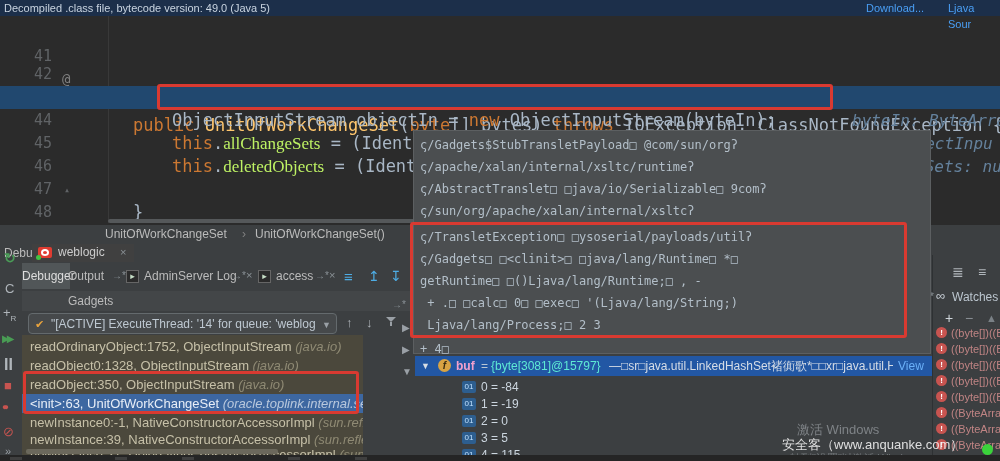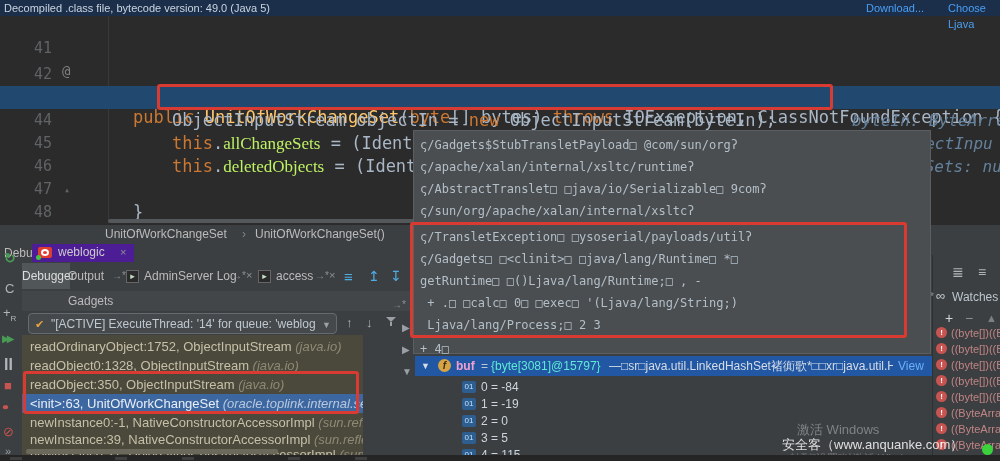--- a/index.html
+++ b/index.html
@@ -29,21 +29,21 @@
   
   .crumbbar { left:0; top:224px; width:1000px; height:19px; background:#3c3f41; border-top:1px solid #2b2b2b;
               color:#bbbbbb; font-size:12px; line-height:19px; }
 
   
   .panelbg { left:0; top:243px; width:1000px; height:212px; background:#3c3f41; }
   .small { font-size:12px; }
   .icnbtn { color:#afb5ba; font-size:13px; line-height:14px; }
 
   
-  .sess-tab { left:32px; top:244px; width:102px; height:18px; background:#4c1d95; }
+  .sess-tab { left:32px; top:244px; width:102px; height:18px; background:#404040; }
   .oracle-icon { position:absolute; left:6px; top:3px; width:14px; height:11px; background:#e03c31; border-radius:2px; }
   .oracle-ring { position:absolute; left:3px; top:2px; width:8px; height:7px; border:2px solid #ffffff; border-radius:50%; }
   .green-dot { position:absolute; left:-2px; top:8px; width:5px; height:5px; background:#43c443; border-radius:50%; }
 
   
   .dtab { position:absolute; top:263px; height:26px; color:#bbbbbb; font-size:12px; line-height:26px; }
   .dtab-sel { background:#515658; color:#dddddd; }
   .pin { color:#8a9196; font-size:10px; }
   .xclose { color:#8a9196; font-size:11px; }
   .console-ic { position:absolute; top:270px; width:13px; height:13px; background:#2b2b2b; border:1px solid #666;
@@ -96,25 +96,25 @@
 </style>
 </head>
 <body>
 
 <div id="app">
 
   <div class="abs banner">
     <span>Decompiled .class file, bytecode version: 49.0 (Java 5)</span>
   </div>
   <span class="abs banner-link" style="left:866px;top:0;">Download...</span>
-  <span class="abs banner-link" style="left:948px;top:0;">Choose Ljava</span>
+  <span class="abs banner-link" style="left:948px;top:0;">Ljava Sour</span>
 
   <div class="abs gutline"></div>
 
-  <div class="abs eline mono" style="top:14px">
+  <div class="abs eline mono" style="top:22px">
     <span class="lnum">41</span>
     <span class="gut-at">@</span>
     <span class="fold" style="left:80px">▾</span>
     <span class="code" style="left:133px"><span class="kw">public </span><span class="fn">UnitOfWorkChangeSet</span><span class="pl">(</span><span class="kw">byte</span><span class="pl">[] bytes) </span><span class="kw">throws </span><span class="pl">IOException, ClassNotFoundException {</span></span>
   </div>
 
   <div class="abs eline mono" style="top:40px">
     <span class="lnum">42</span>
     <span class="code" style="left:172px"><span class="pl">ByteArrayInputStream byteIn = </span><span class="kw">new </span><span class="pl">ByteArrayInputStream(bytes);</span></span>
     <span class="hint" style="left:852px">byteIn: ByteArray</span>

